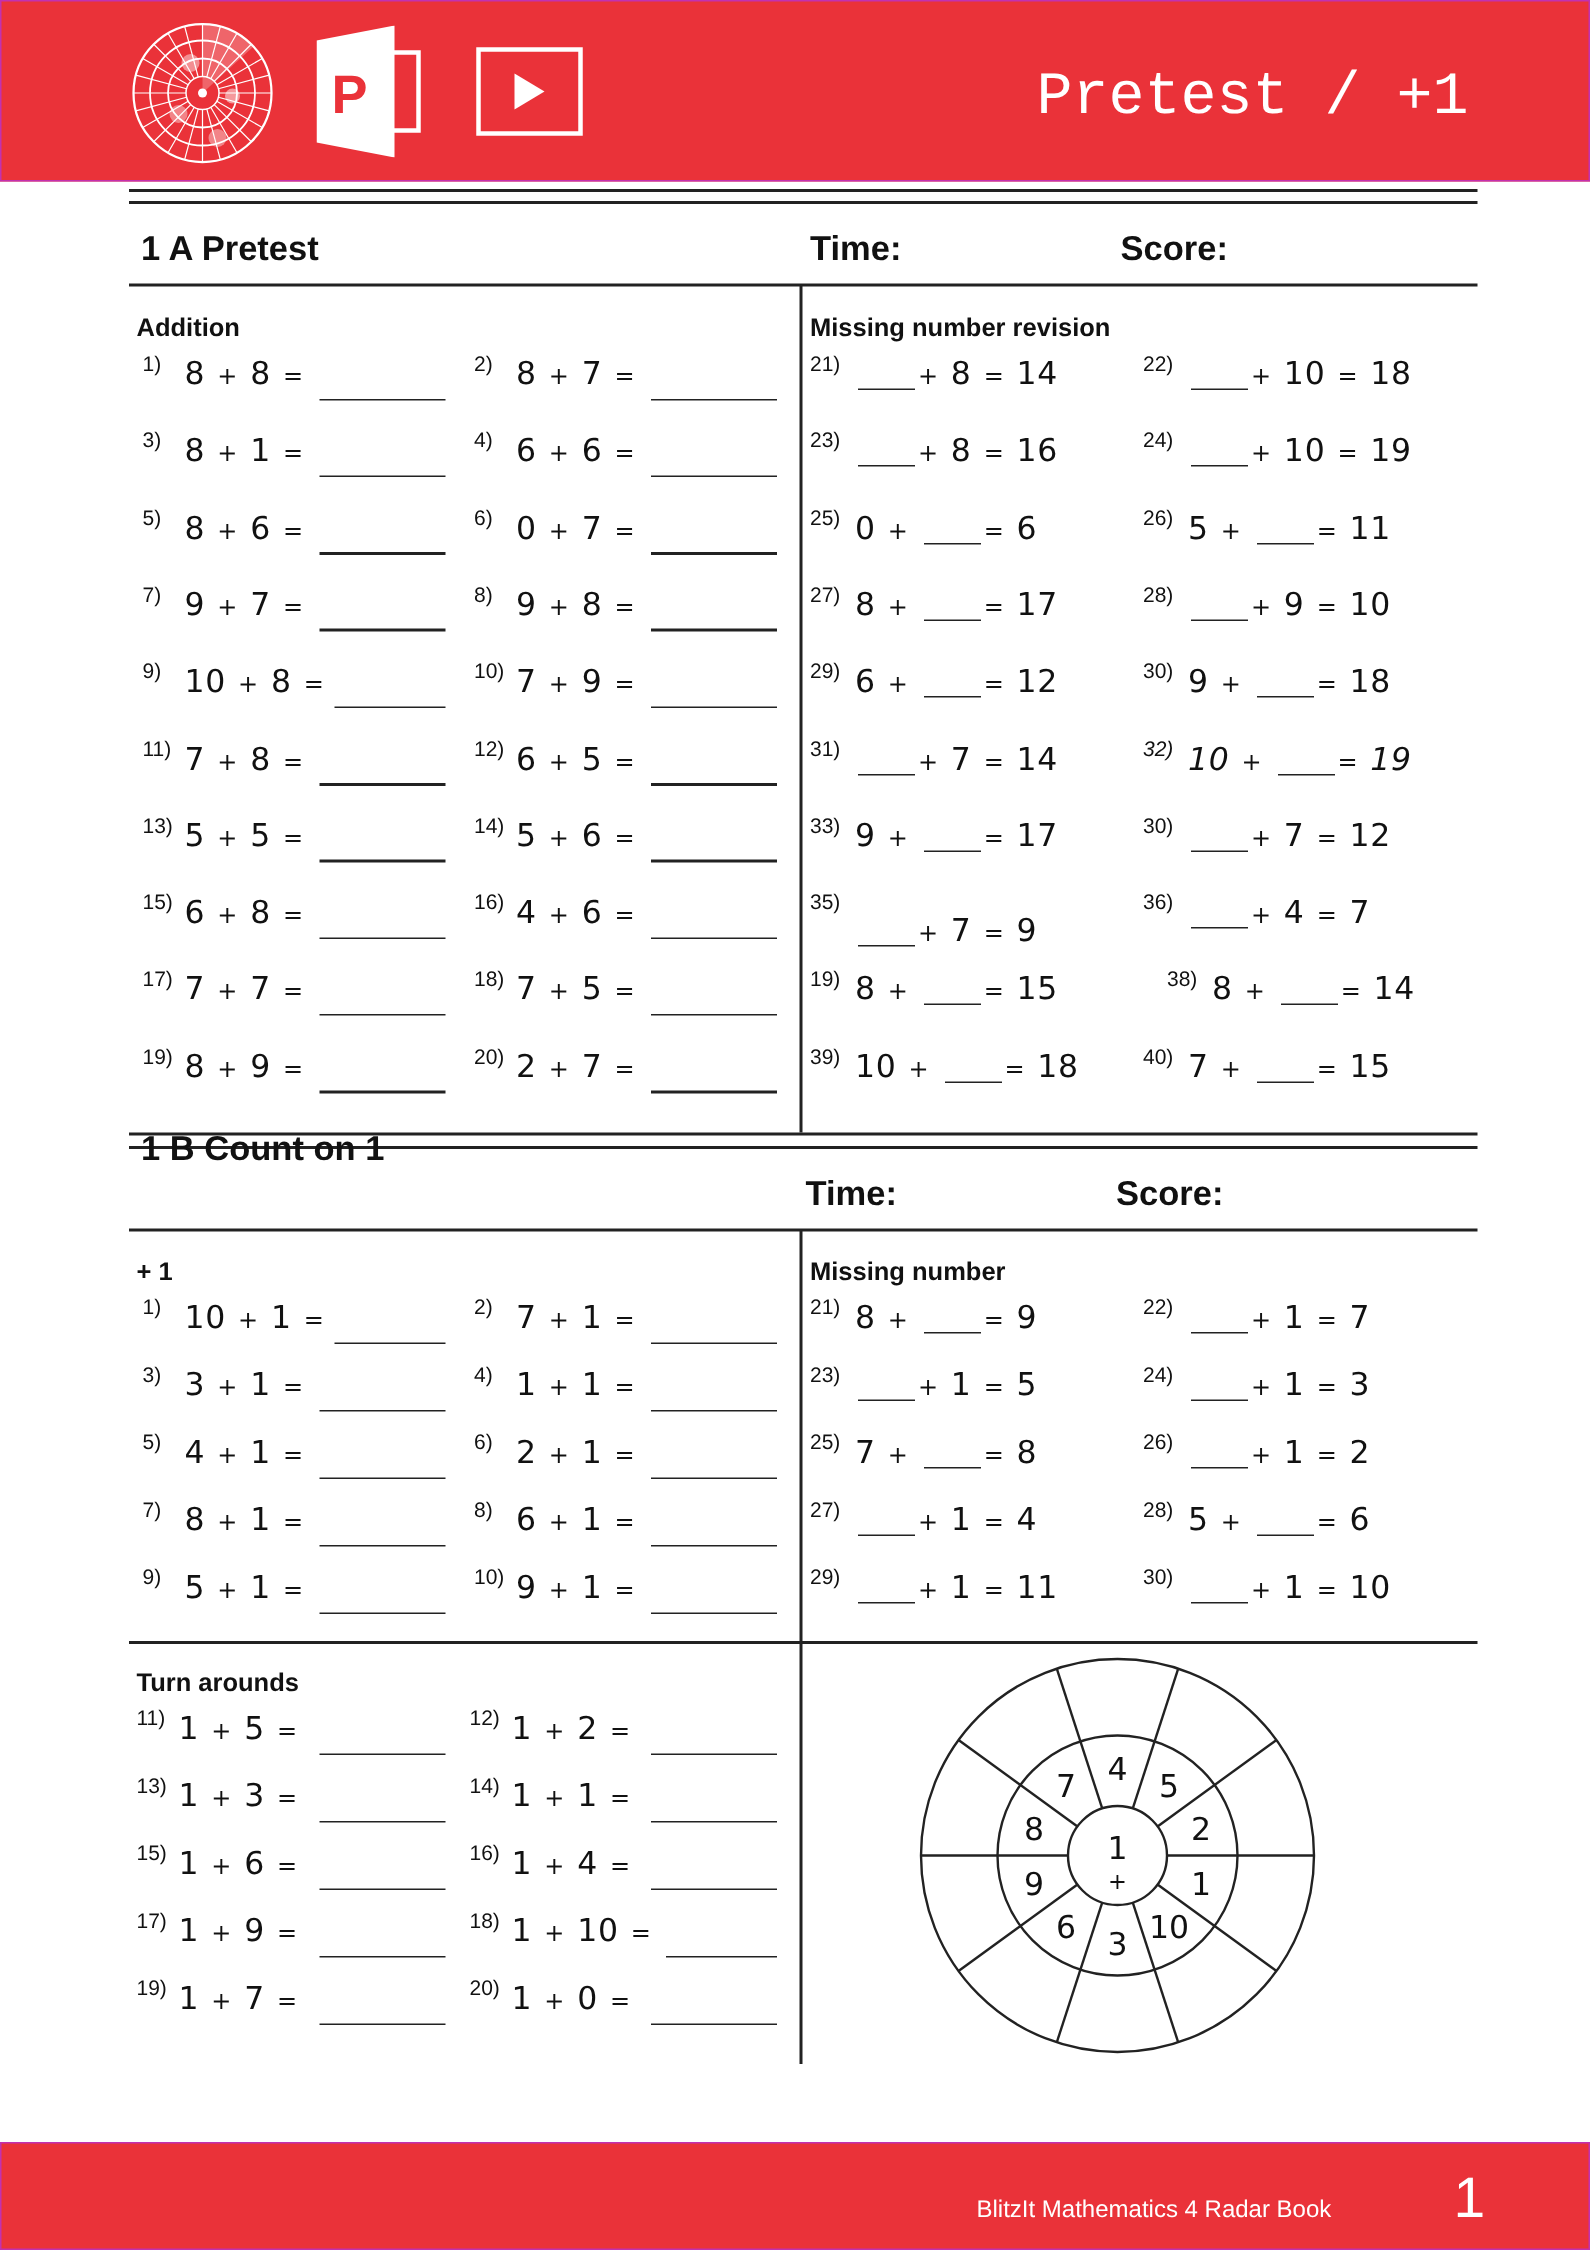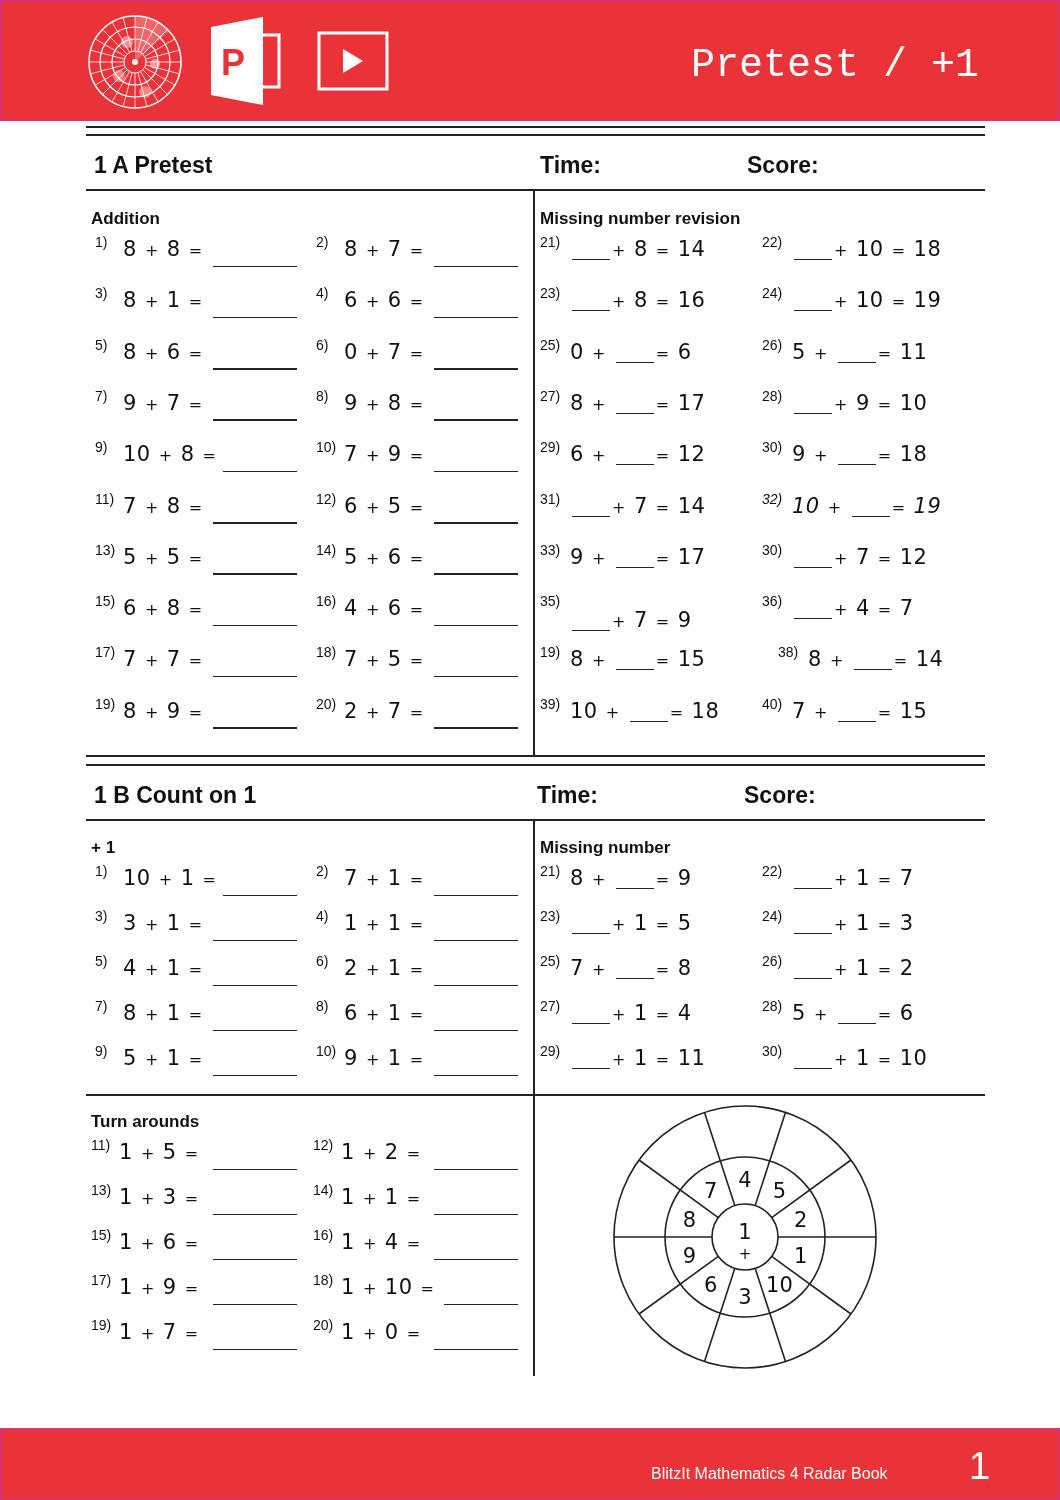--- a/index.html
+++ b/index.html
@@ -273,21 +273,21 @@
       <span class="expr" style="left: 30px;"><span class="tok">10</span><span class="op">+</span><span class="blank"></span><span class="op">=</span><span class="tok">18</span></span>
     </div>
     <div class="q" style="left: 762px; top: 698.7px; width: 200px;">
       <span class="num">40)</span>
       <span class="expr" style="left: 30px;"><span class="tok">7</span><span class="op">+</span><span class="blank"></span><span class="op">=</span><span class="tok">15</span></span>
     </div>
   </div>
 
 <div class="hline" style="left:86px;top:755px;width:899px;height:2px;"></div>
 <div class="hline" style="left:86px;top:764px;width:899px;height:2px;"></div>
-<div class="sect-title" style="left:94px;top:782px;">1 B Count on 1</div>
+<div class="sect-title" style="left:94px;top:752px;">1 B Count on 1</div>
 <div class="sect-title" style="left:537px;top:782px;">Time:</div>
 <div class="sect-title" style="left:744px;top:782px;">Score:</div>
 <div class="hline" style="left:86px;top:819px;width:899px;height:2px;"></div>
 <div class="vline" style="left:533px;top:820px;height:556px;"></div>
 <div class="hline" style="left:86px;top:1094px;width:899px;height:1.5px;"></div>
 
 <div class="sub-title" style="left:91px;top:838px;">+ 1</div>
 <div class="sub-title" style="left:540px;top:838px;">Missing number</div>
 <div class="sub-title" style="left:91px;top:1112px;">Turn arounds</div>
 <div id="b-left">

